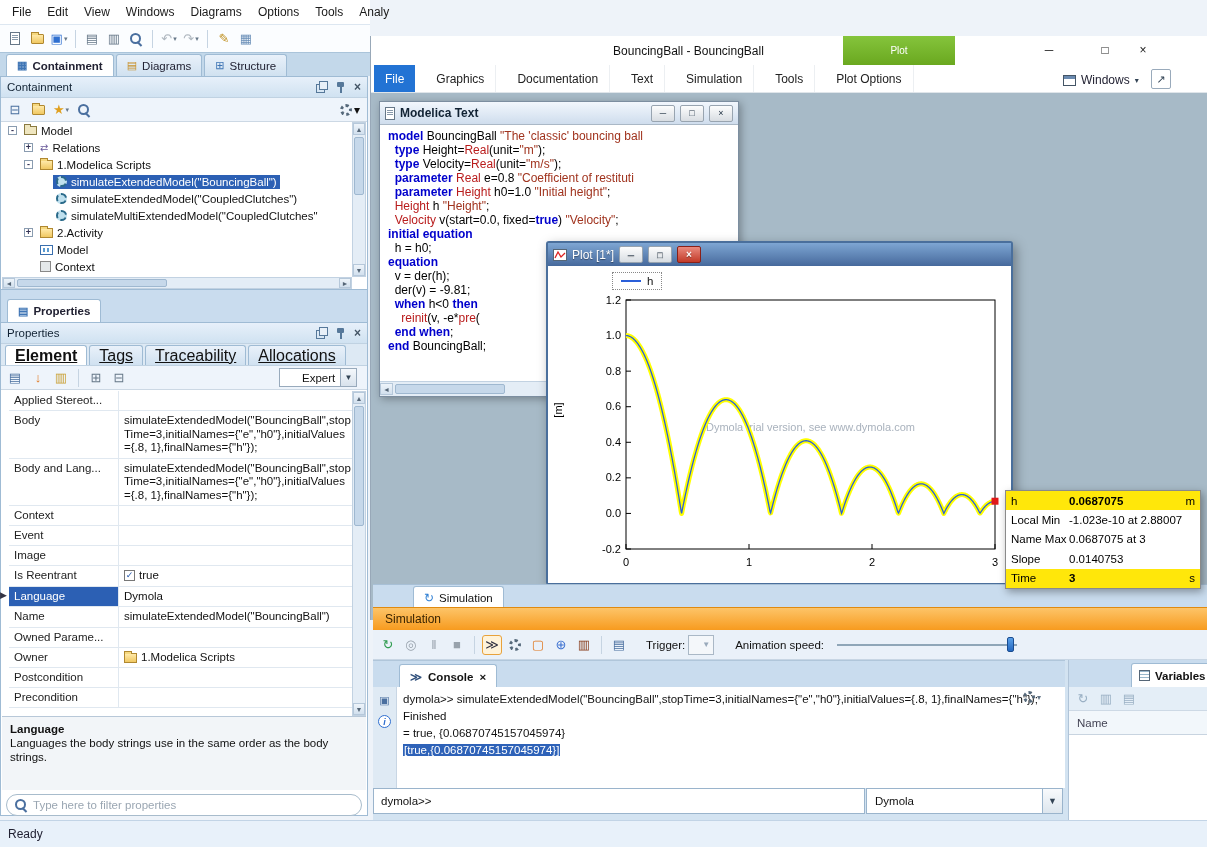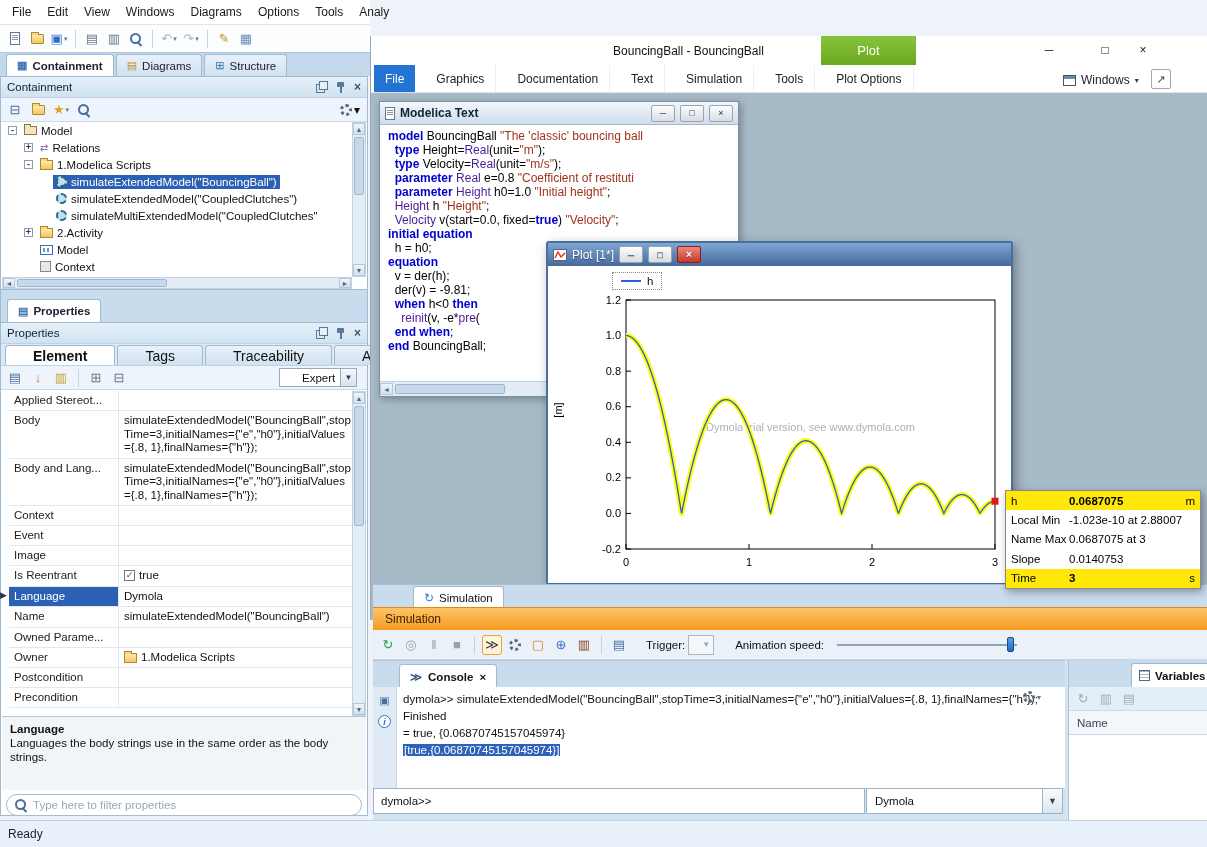--- a/index.html
+++ b/index.html
@@ -67,61 +67,61 @@
 .ti-diagram::before{content:"";position:absolute;left:2px;right:2px;top:2px;bottom:2px;background:repeating-linear-gradient(90deg,#5a9ad0 0 2px,transparent 2px 4px);}
 .ti-context{width:11px;height:11px;border:1px solid #888;background:#e4e8ea;}
 
 .sb{position:absolute;background:#e4edf6;border:1px solid #c2d2e2;}
 .sb-arrow{position:absolute;background:linear-gradient(#eef4fa,#d2e0ee);border:1px solid #b6c8da;color:#567;font-size:7px;display:flex;align-items:center;justify-content:center;}
 .sb-thumb{position:absolute;background:#c6d8ea;border:1px solid #9fb8d0;border-radius:2px;}
 
 #props-tabstrip{left:0;top:290px;width:368px;height:32px;background:#c9dcee;border-left:1px solid #9fbbd4;border-right:1px solid #9fbbd4;}
 #props-panel{left:0;top:322px;width:368px;height:494px;}
 .ptabs{height:22px;background:#dde9f4;display:flex;align-items:flex-end;padding-left:4px;gap:2px;border-bottom:1px solid #c0d2e2;}
-.ptab{height:20px;padding:0 27px;display:flex;align-items:center;font-size:14px;background:linear-gradient(#e9f1fa,#d0e1f0);border:1px solid #9fbbd4;border-bottom:none;border-radius:3px 3px 0 0;}
+.ptab{height:20px;padding:0 9px;display:flex;align-items:center;font-size:16px;background:linear-gradient(#e9f1fa,#d0e1f0);border:1px solid #9fbbd4;border-bottom:none;border-radius:3px 3px 0 0;text-decoration:underline;}
 .ptab.sel{background:#fff;font-weight:bold;}
 #prop-rows{position:absolute;left:8px;top:68px;width:344px;height:325px;overflow:visible;font-size:11.5px;}
 .prow{display:flex;border-bottom:1px solid #e0e8f0;min-height:20px;position:relative;}
 .pname{width:110px;border-right:1px solid #e0e8f0;padding:3px 2px 3px 5px;white-space:nowrap;overflow:hidden;color:#222;}
 .pval{flex:1;padding:3px 2px 3px 5px;word-break:break-all;line-height:13.5px;display:flex;align-items:flex-start;gap:4px;}
 .prow.psel .pname{background:#2c60b4;color:#fff;}
 .rowarrow{position:absolute;left:-9px;top:3px;font-size:9px;color:#334;}
 .cbx{width:11px;height:11px;border:1px solid #777;background:#fff;display:inline-flex;align-items:center;justify-content:center;font-size:9px;color:#2255aa;margin-top:1px;flex:none;}
 #prop-desc{position:absolute;left:1px;top:393px;width:364px;height:74px;background:#f2f5f8;border-top:1px solid #b8c8d8;padding:5px 8px;font-size:11.5px;line-height:14px;}
 #prop-filter{position:absolute;left:5px;top:471px;width:356px;height:22px;border:1px solid #a8bccc;border-radius:11px;background:#fff;display:flex;align-items:center;padding:0 6px;gap:4px;}
 #prop-filter input{border:none;outline:none;flex:1;font-size:11.5px;color:#333;background:transparent;}
 #prop-filter input::placeholder{color:#9aa6b2;}
 
 
 #statusbar{left:0;top:820px;width:1207px;height:27px;background:#e8f1fa;border-top:1px solid #c2d4e6;display:flex;align-items:center;padding-left:8px;font-size:12px;color:#223;z-index:5;}
 
 
 #dymola{left:370px;top:0;width:837px;height:584px;background:#fff;border-left:1px solid #98a8b8;z-index:2;margin-top:36px;}
 #dy-titlebar{position:absolute;left:0;top:0;width:837px;height:29px;background:#fff;}
 #dy-title{position:absolute;left:0;top:0;width:635px;height:29px;display:flex;align-items:center;justify-content:center;font-size:12px;color:#111;}
-#dy-plot-tab{position:absolute;left:450px;top:0;width:95px;height:29px;background:linear-gradient(#85c43c,#6aa81f);color:#fff;display:flex;align-items:center;justify-content:center;font-size:13px;}
+#dy-plot-tab{position:absolute;left:472px;top:0;width:112px;height:29px;background:linear-gradient(#85c43c,#6aa81f);color:#fff;display:flex;align-items:center;justify-content:center;font-size:10px;}
 .capbtn{position:absolute;top:3px;width:28px;height:21px;display:flex;align-items:center;justify-content:center;font-size:12px;color:#222;}
 #dy-ribbon{position:absolute;left:0;top:29px;width:837px;height:28px;background:#fff;border-bottom:1px solid #dfe5ea;display:flex;align-items:stretch;padding-left:3px;}
 #dy-ribbon-tabs{display:flex;gap:10px;}
 .rtab{display:flex;align-items:center;padding:0 11px;font-size:12px;color:#222;border-right:1px solid #eceff2;}
 .rtab-file{background:#2273d4;color:#fff;border-right:none;}
 #dy-windows{position:absolute;left:692px;top:33px;height:22px;display:flex;align-items:center;gap:5px;font-size:12px;color:#223;}
 #dy-popout{position:absolute;left:780px;top:33px;width:20px;height:20px;border:1px solid #9ab;display:flex;align-items:center;justify-content:center;font-size:11px;color:#345;border-radius:2px;}
 #dy-mdi{position:absolute;left:0;top:57px;width:837px;height:527px;background:#a7bac7;}
 
 
 #modelica-win{position:absolute;left:8px;top:8px;width:360px;height:296px;background:#fff;border:1px solid #7c8ea0;box-shadow:2px 2px 8px rgba(0,0,0,.3);}
 .childbar{height:23px;background:linear-gradient(#f2f7fd,#cfdded);display:flex;align-items:center;padding:0 5px;gap:5px;border-bottom:1px solid #aab8c6;font-size:12px;color:#123;}
 .childbar .ttl{flex:1;white-space:nowrap;overflow:hidden;font-weight:bold;}
 .winbtn{width:24px;height:17px;background:linear-gradient(#fdfdfd,#d8dde2);border:1px solid #98a4b0;border-radius:2px;display:flex;align-items:center;justify-content:center;font-size:9px;color:#234;flex:none;}
 .winbtn.close-red{background:linear-gradient(#ea8a7e,#c23a28);border-color:#8a2018;color:#fff;font-size:10px;font-weight:bold;}
 #code-lines{position:absolute;left:0;top:23px;right:0;bottom:15px;padding:4px 0 0 8px;overflow:hidden;background:#fff;}
 .cline{white-space:pre;font-family:"DejaVu Sans Mono",monospace;font-size:12px;line-height:14px;}
 .c-kw{color:#0000cc;font-weight:bold;}
-.c-ty{color:#4c1d95;}
+.c-ty{color:#b91c1c;}
 .c-str{color:#a0331e;}
 .c-pl{color:#000;}
 #modelica-hscroll{position:absolute;left:0;bottom:0;right:0;height:15px;background:#e4edf6;border-top:1px solid #c2d2e2;}
 
 
 #plot-win{position:absolute;left:175px;top:148px;width:467px;height:344px;background:#fff;border:2px solid #4a6f9c;border-radius:3px;box-shadow:3px 4px 12px rgba(0,0,0,.35);z-index:3;}
 #plot-titlebar{height:23px;background:linear-gradient(#7ea6d3,#46699c);display:flex;align-items:center;padding:0 5px;gap:5px;font-size:12px;color:#fff;text-shadow:0 1px 1px rgba(0,0,0,.4);}
 #plot-content{position:absolute;left:0;top:23px;right:0;bottom:0;background:#fff;}
 #plot-legend{position:absolute;left:64px;top:6px;border:1px dotted #888;padding:2px 8px;display:flex;align-items:center;gap:6px;font-size:11.5px;background:#fff;}
 #plot-legend .line{width:20px;height:0;border-top:2px solid #2b5fd9;}

